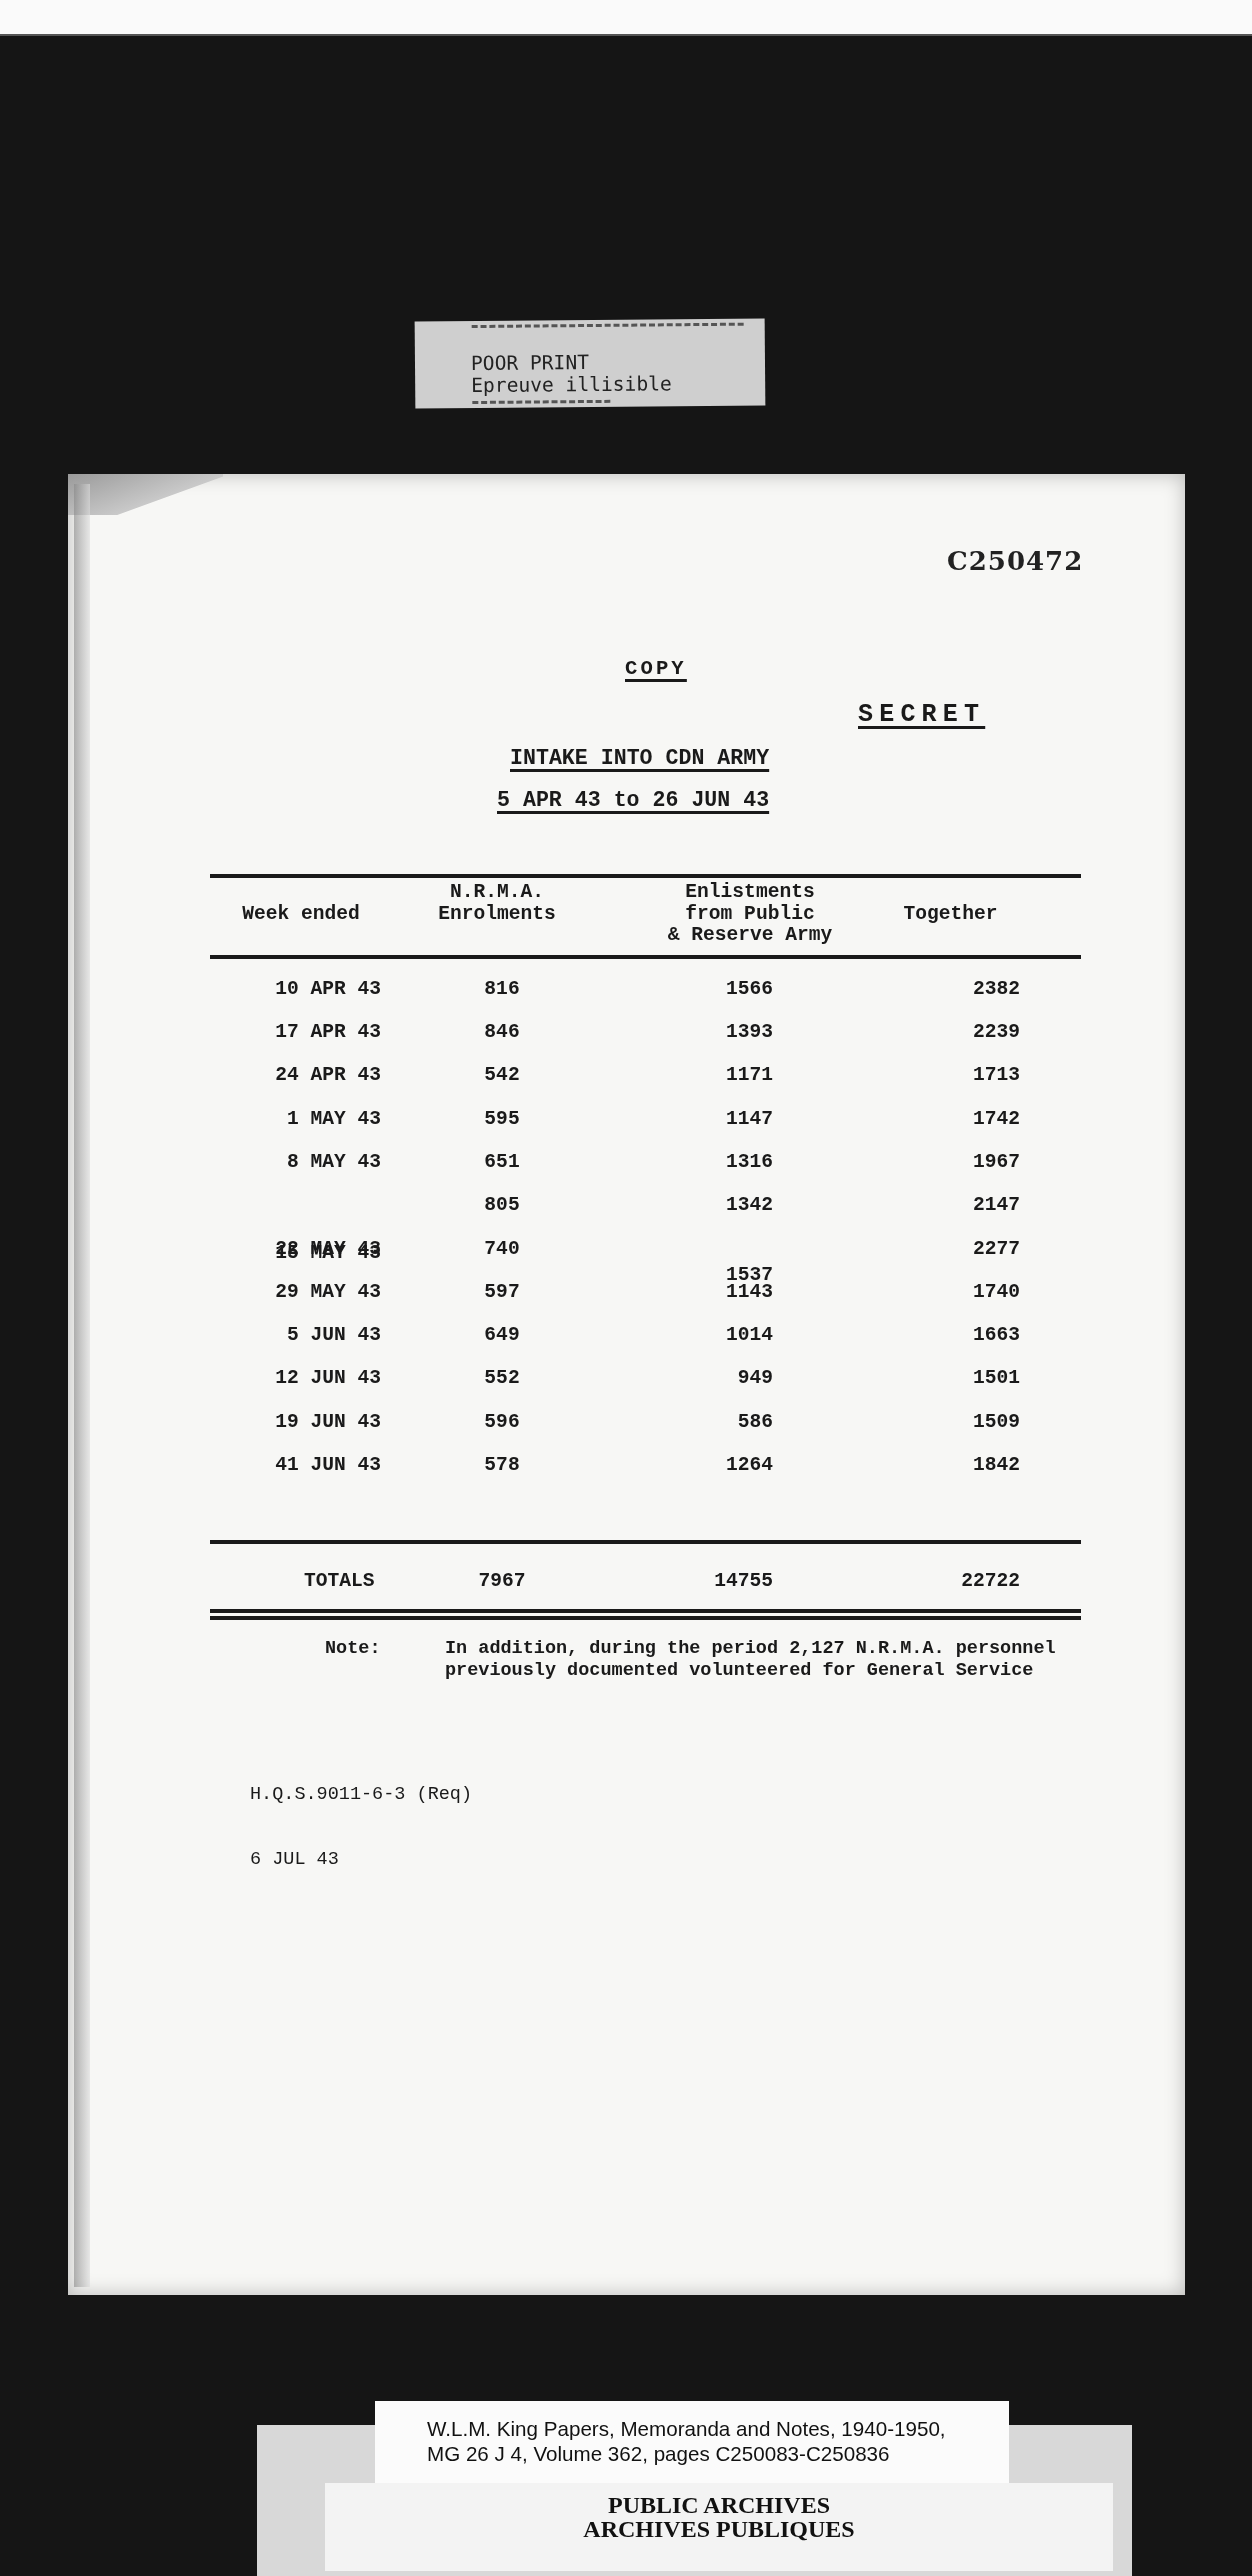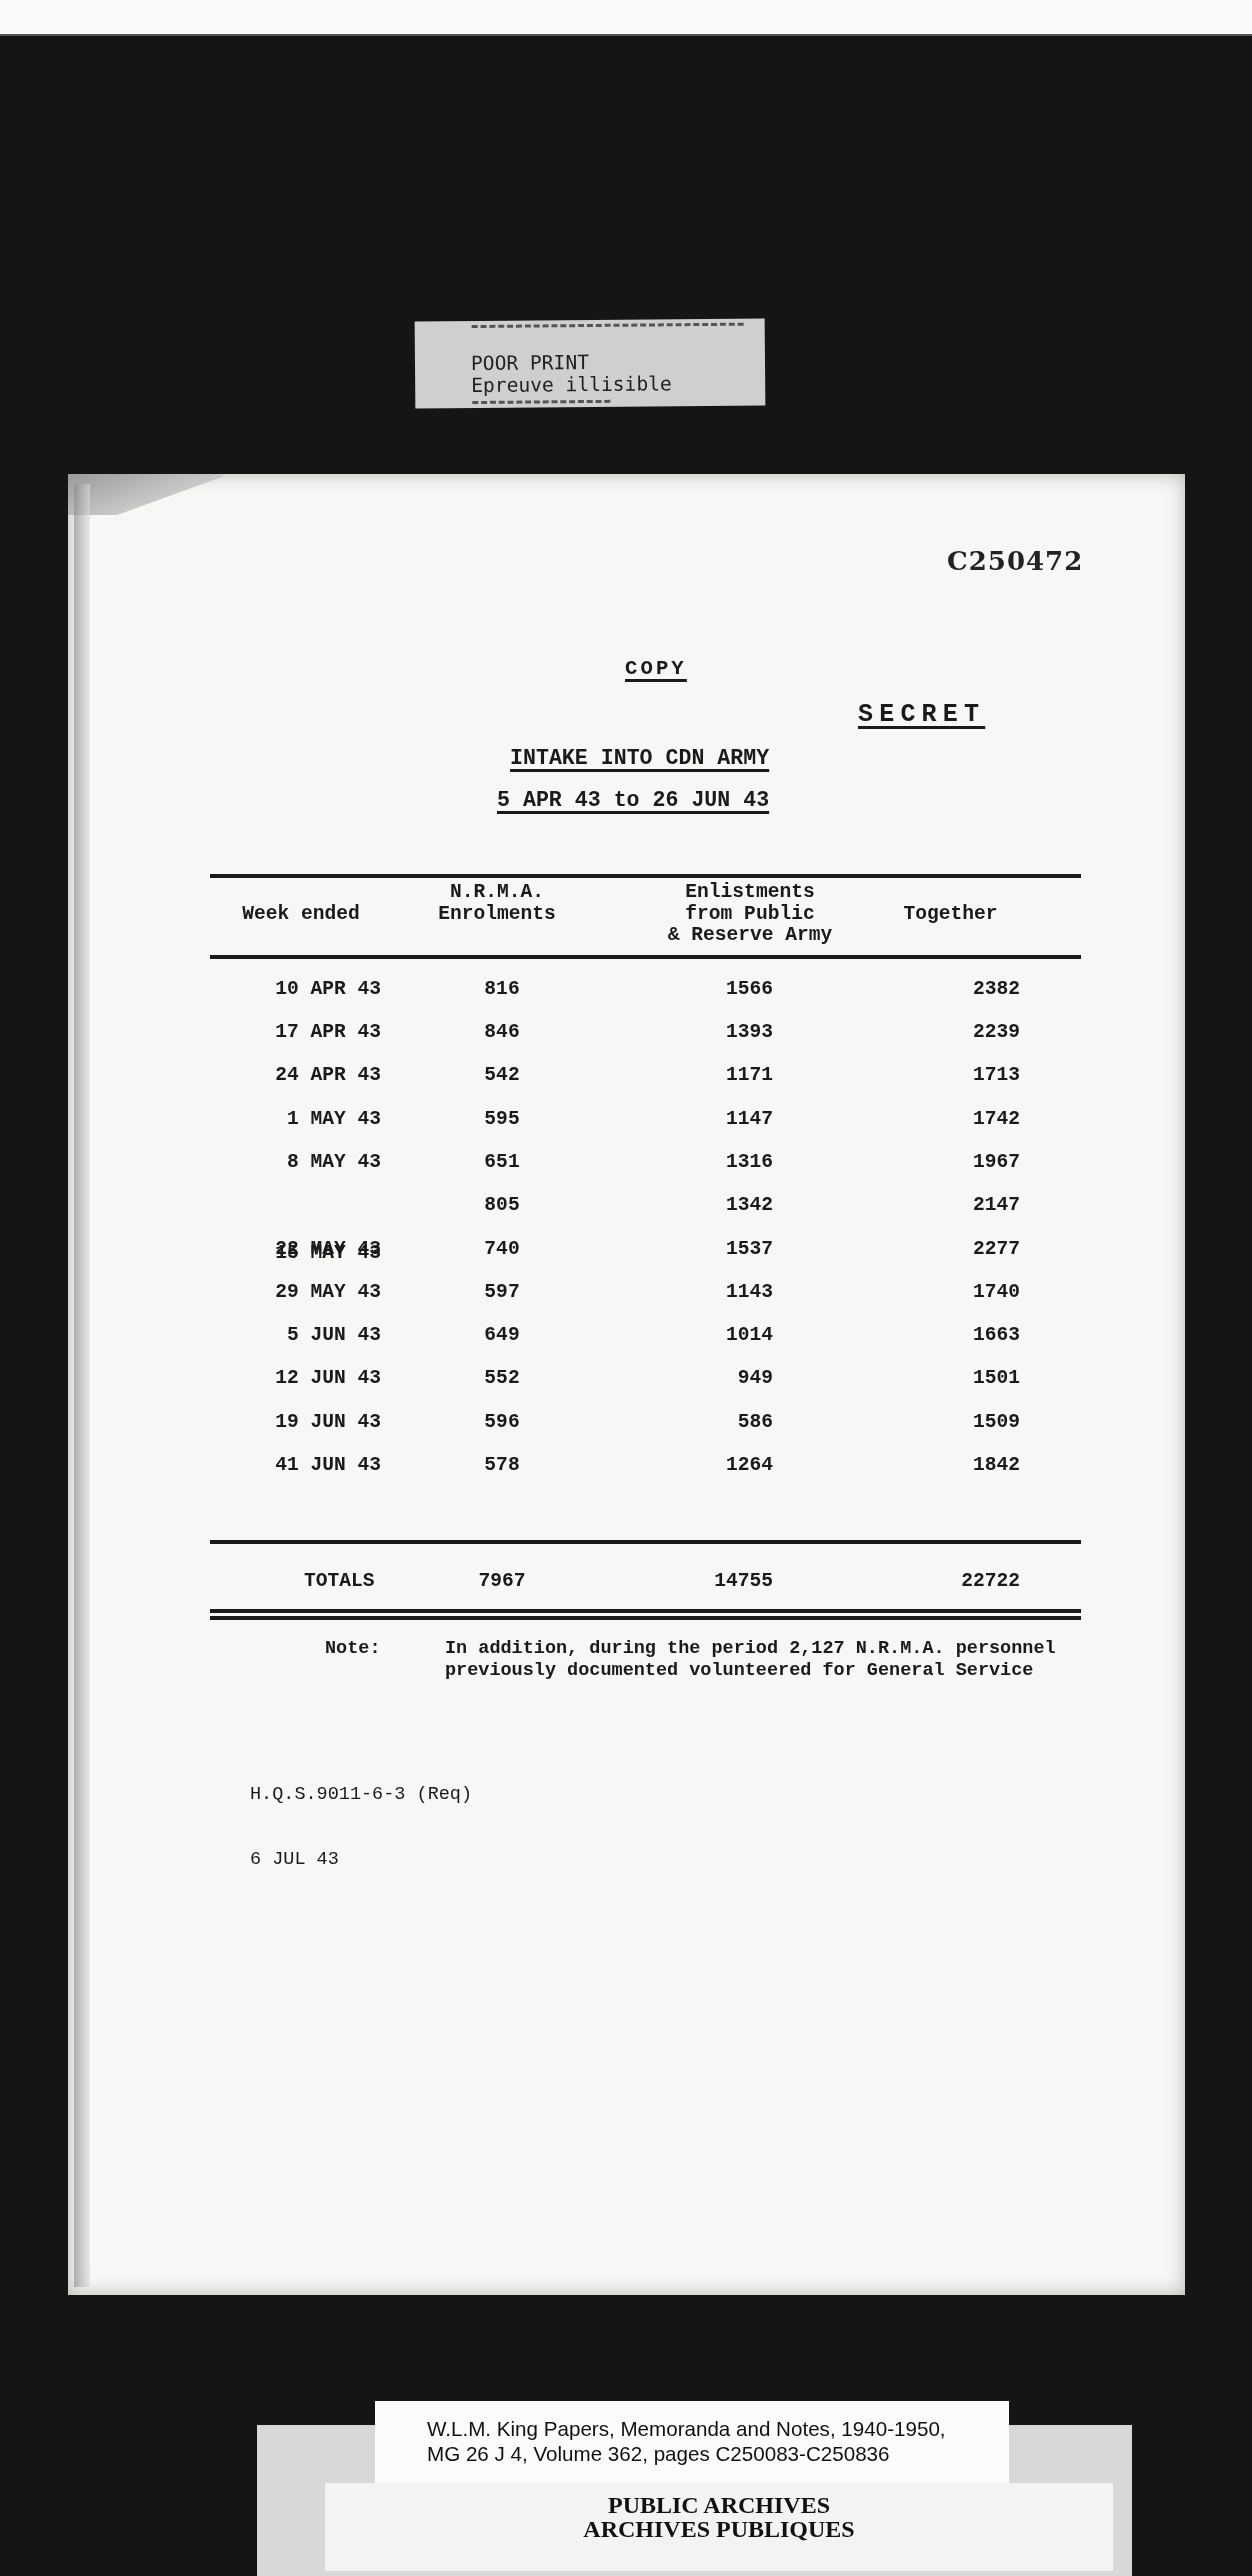--- a/index.html
+++ b/index.html
@@ -118,21 +118,21 @@
     <div class="cell r-date" style="top: 1151px;">8 MAY 43</div>
     <div class="cell r-nrma" style="top: 1151px;">651</div>
     <div class="cell r-enl" style="top: 1151px;">1316</div>
     <div class="cell r-tog" style="top: 1151px;">1967</div>
     <div class="cell r-date" style="top: 1198px; margin-top: 44px;">15 MAY 43</div>
     <div class="cell r-nrma" style="top: 1194px;">805</div>
     <div class="cell r-enl" style="top: 1194px;">1342</div>
     <div class="cell r-tog" style="top: 1194px;">2147</div>
     <div class="cell r-date" style="top: 1238px;">22 MAY 43</div>
     <div class="cell r-nrma" style="top: 1238px;">740</div>
-    <div class="cell r-enl" style="top: 1238px;">1537</div>
+    <div class="cell r-enl" style="top: 1264px;">1537</div>
     <div class="cell r-tog" style="top: 1238px;">2277</div>
     <div class="cell r-date" style="top: 1281px;">29 MAY 43</div>
     <div class="cell r-nrma" style="top: 1281px;">597</div>
     <div class="cell r-enl" style="top: 1281px;">1143</div>
     <div class="cell r-tog" style="top: 1281px;">1740</div>
     <div class="cell r-date" style="top: 1324px;">5 JUN 43</div>
     <div class="cell r-nrma" style="top: 1324px;">649</div>
     <div class="cell r-enl" style="top: 1324px;">1014</div>
     <div class="cell r-tog" style="top: 1324px;">1663</div>
     <div class="cell r-date" style="top: 1367px;">12 JUN 43</div>

